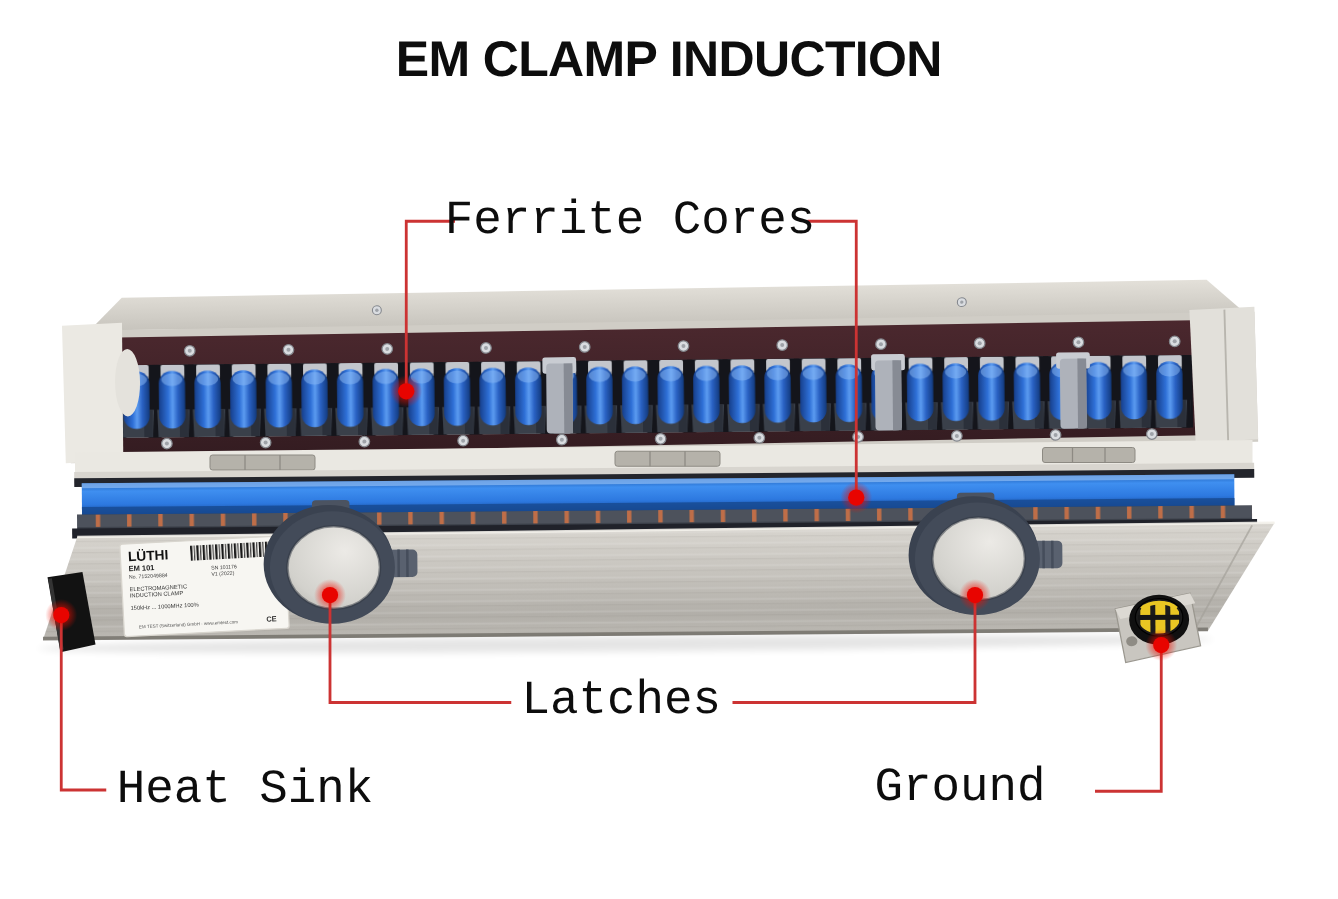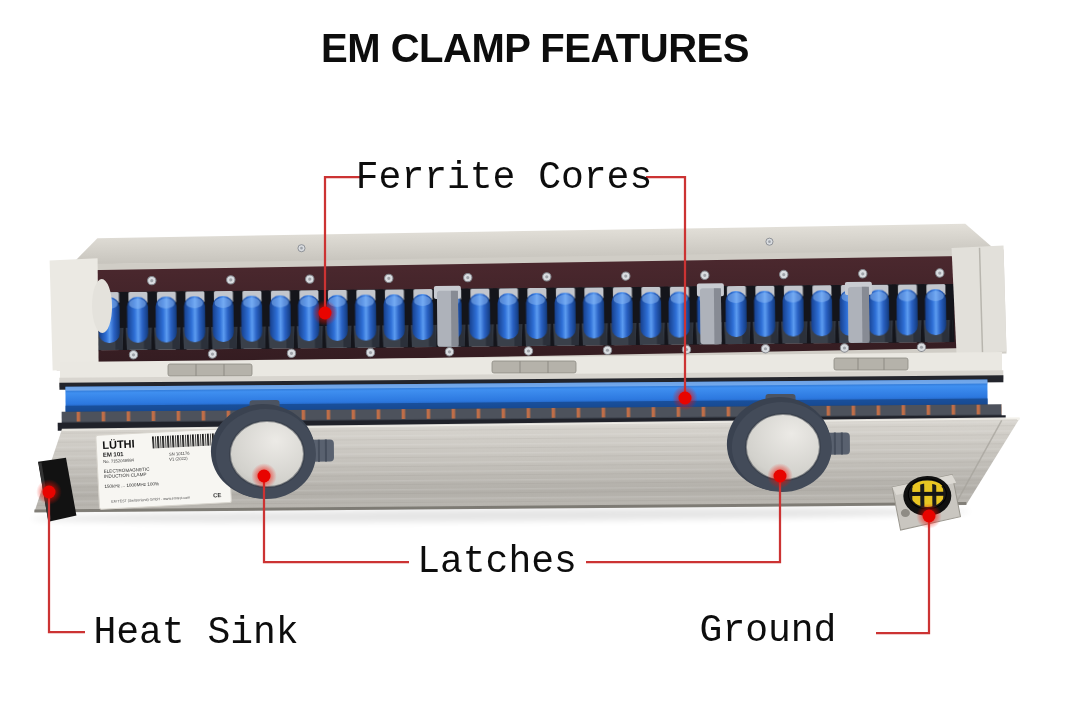--- a/index.html
+++ b/index.html
@@ -267,21 +267,21 @@
         <circle cx="49" cy="492" r="17" fill="url(#glowG)"></circle>
           <circle cx="49" cy="492" r="6.5" fill="#e80400"></circle>
       </g>
       <g>
         <circle cx="929" cy="516" r="17" fill="url(#glowG)"></circle>
           <circle cx="929" cy="516" r="6.5" fill="#e80400"></circle>
       </g>
     </g>
   </svg>
 
-  <div class="page-title">EM CLAMP FEATURES</div>
+  <div class="page-title">EM CLAMP INDUCTION</div>
 
   <div class="callout-label" style="left:504px;top:177px;">Ferrite Cores</div>
 
   <div class="callout-label" style="left:196px;top:632px;">Heat Sink</div>
 
   <div class="callout-label" style="left:497px;top:561px;">Latches</div>
 
   <div class="callout-label two-line" style="left:768px;top:631px;">
     <div>Ground</div>
   </div>

